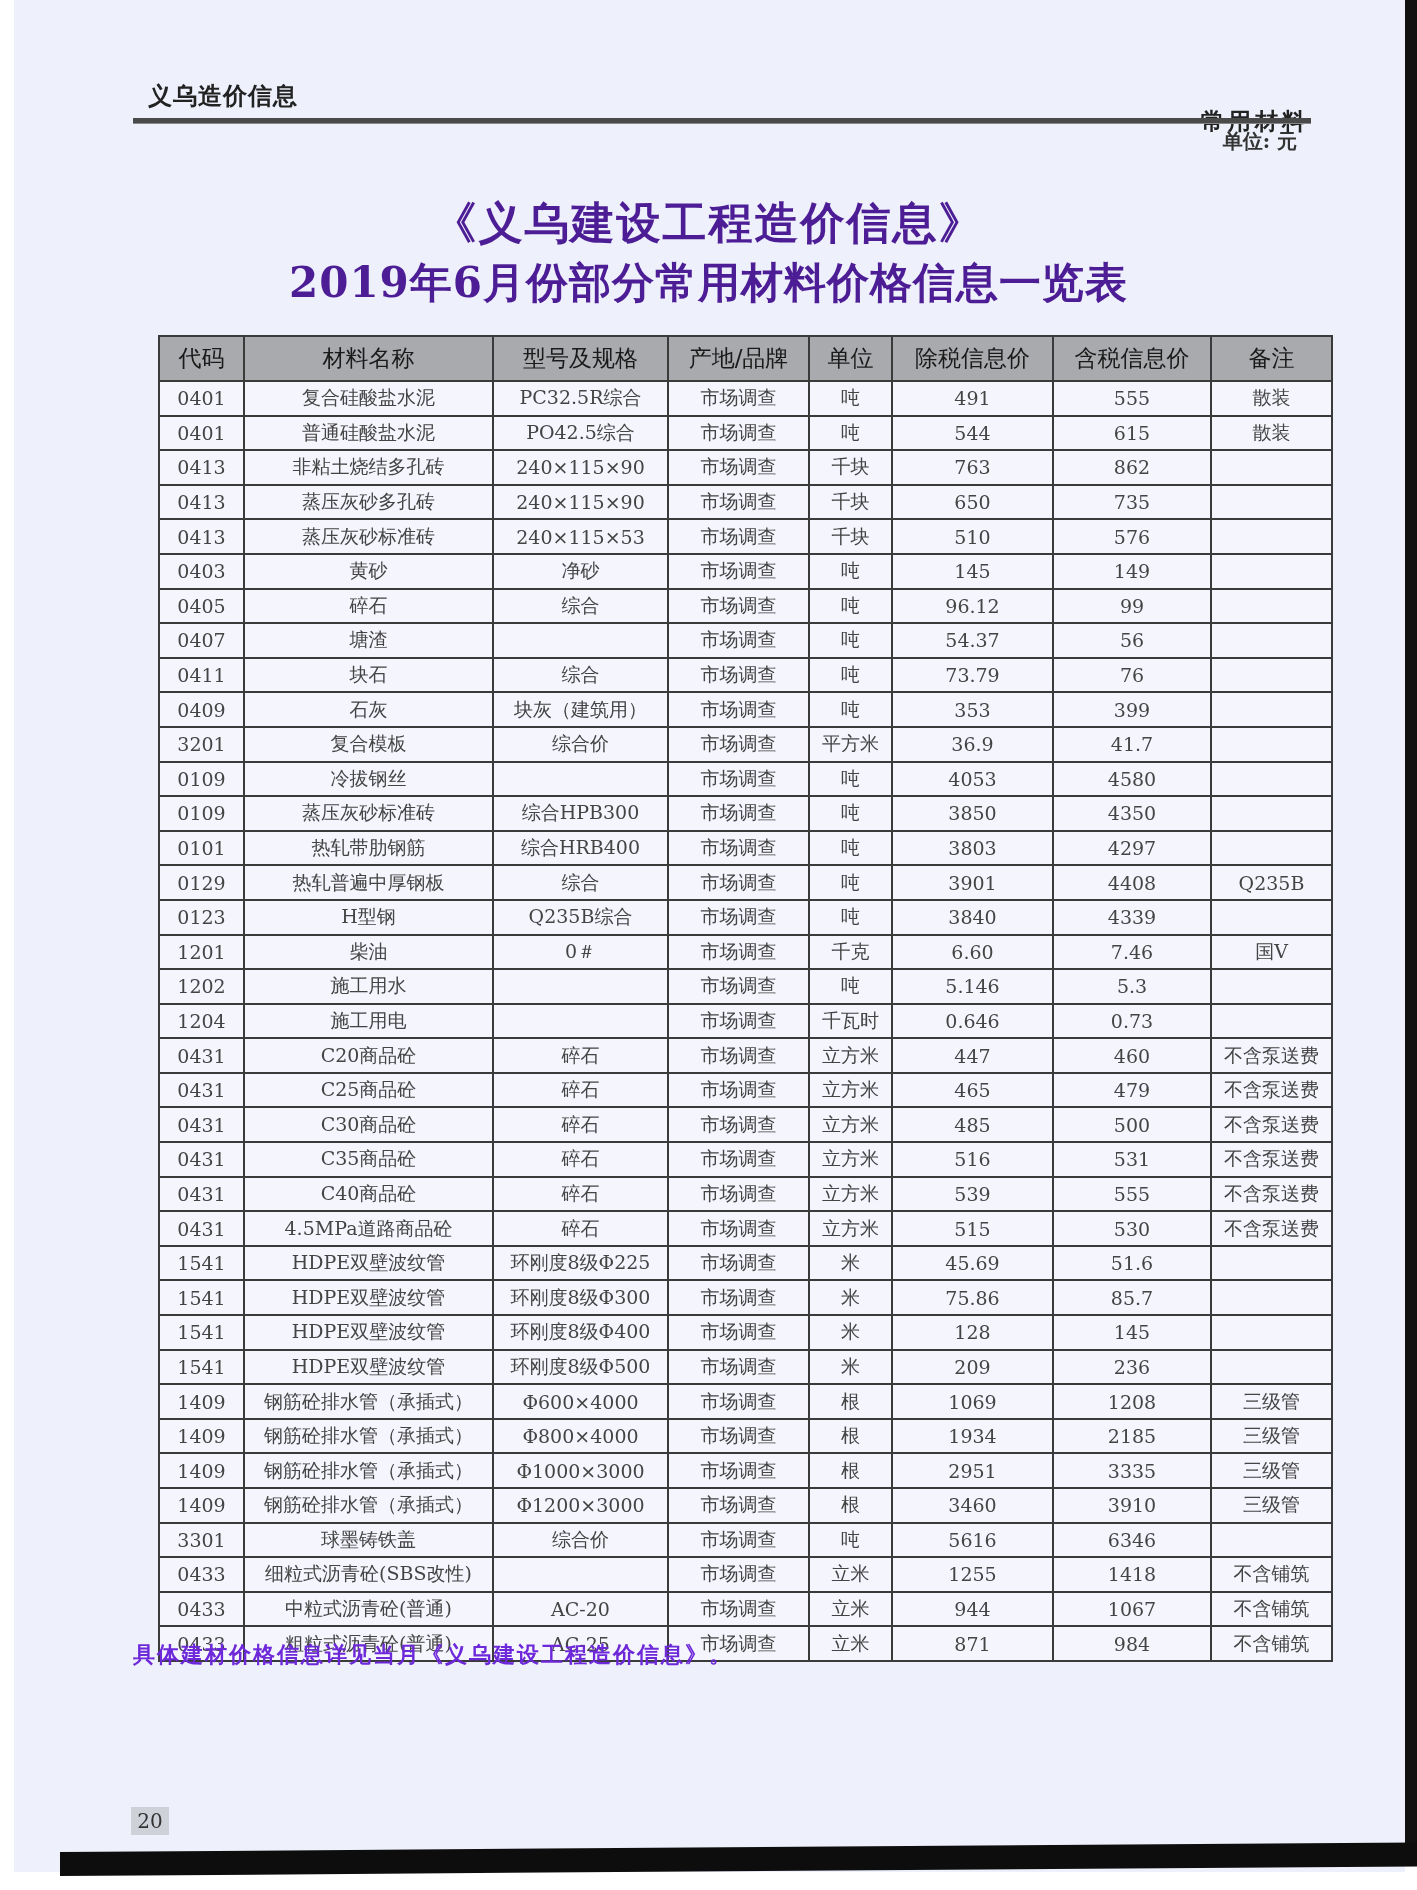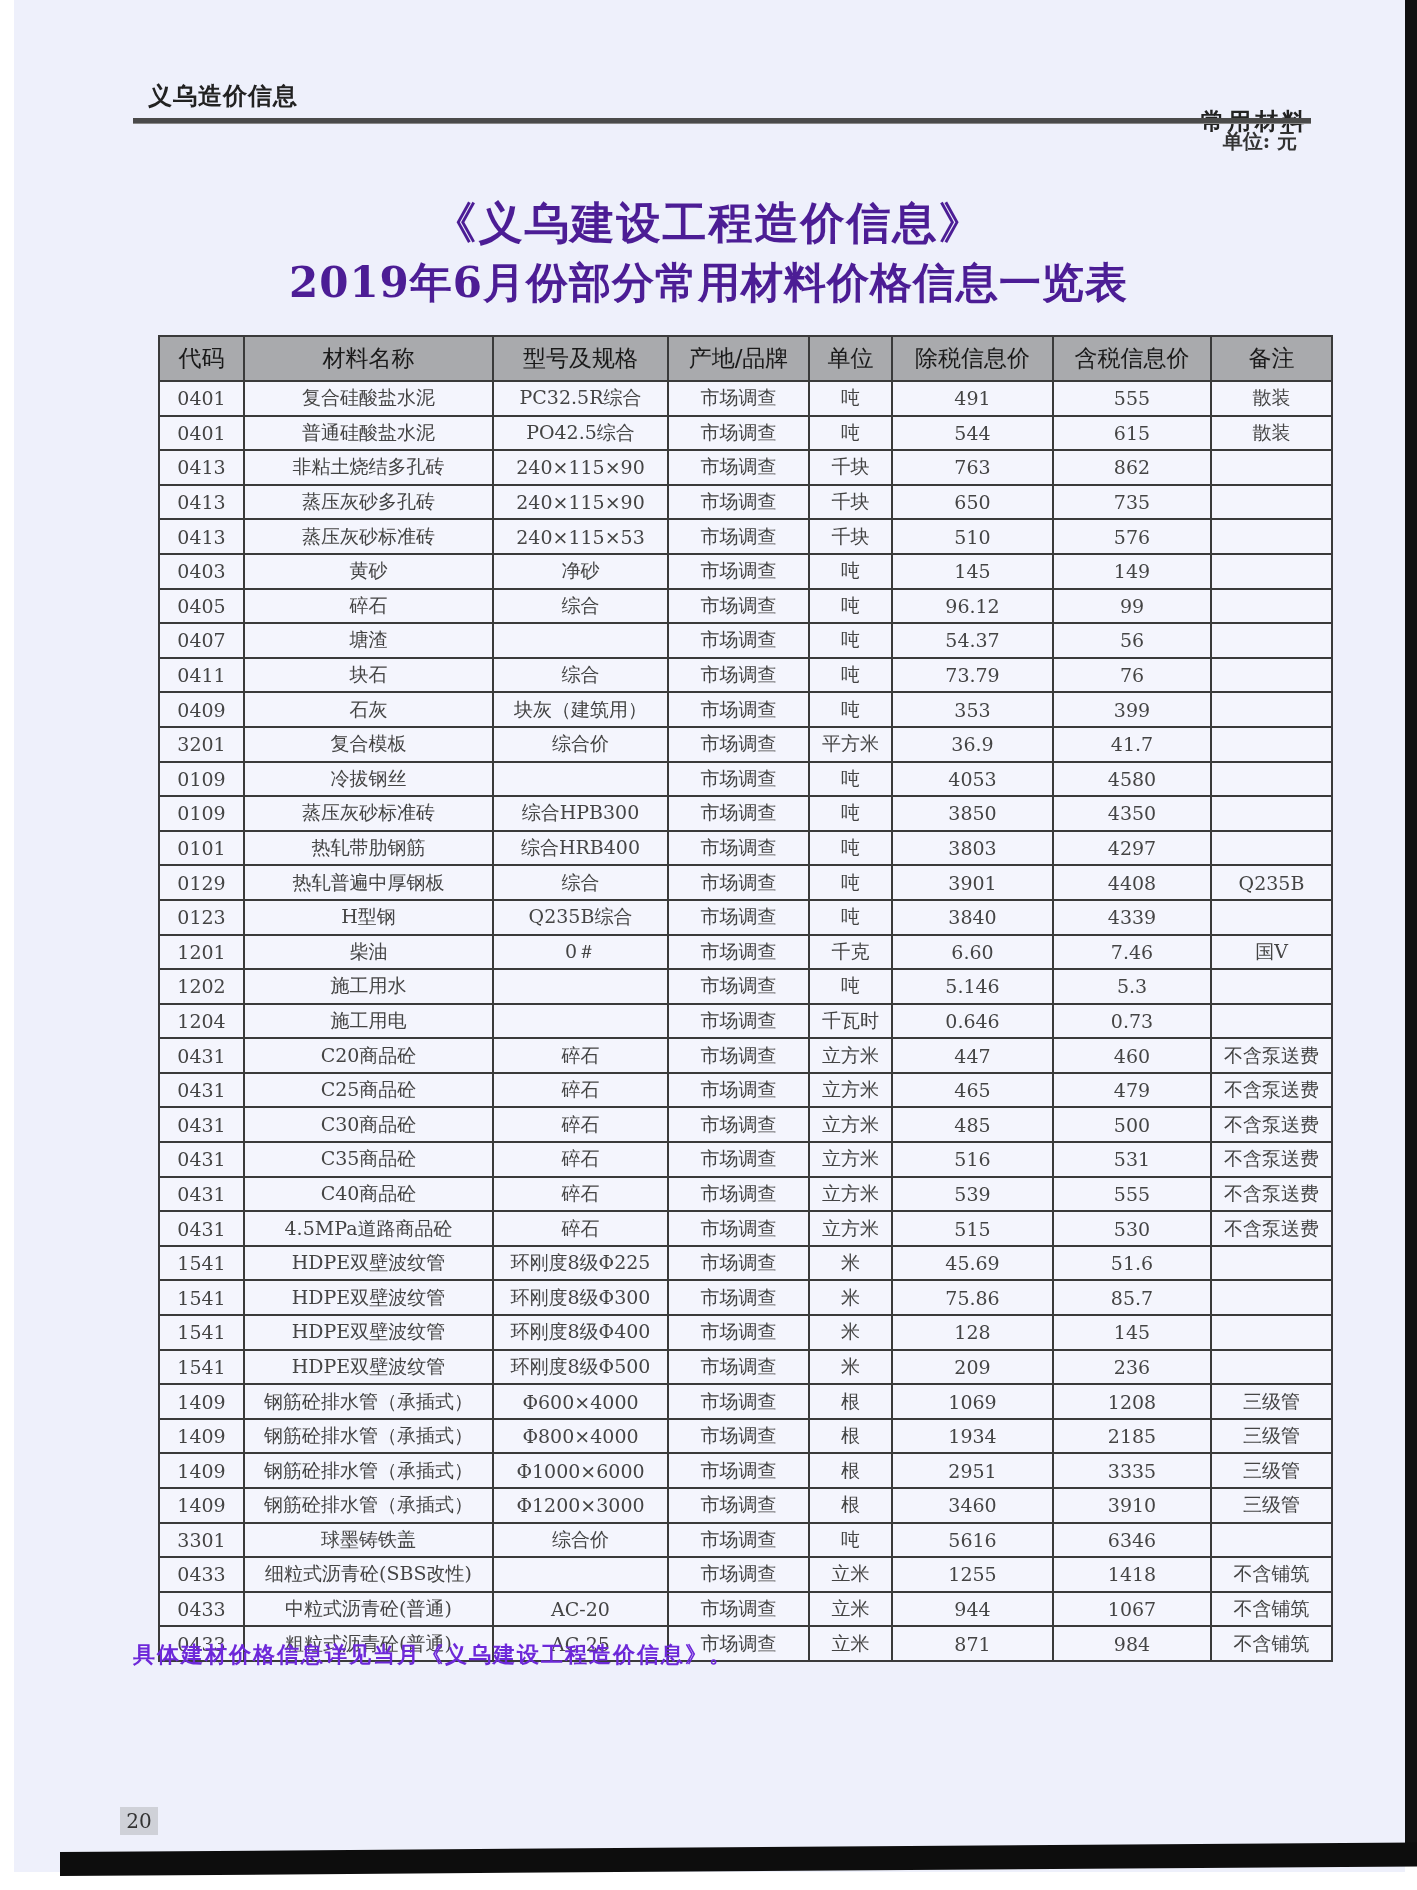--- a/index.html
+++ b/index.html
@@ -61,21 +61,21 @@
     height:32.6px; font-size:19px; color:#444; background:#f4f5fd;
   }
   td.c-name, td.c-spec { font-size:19px; }
   td.c-remark { font-size:19px; }
   .footnote {
     position:absolute; left:133px; top:1640px;
     font-family:"DejaVu Sans","Liberation Sans",sans-serif; font-weight:bold;
     font-size:22px; color:#6d28d9; letter-spacing:2px;
   }
   .page-num {
-    position:absolute; left:120px; top:1807px; width:38px; height:28px;
+    position:absolute; left:131px; top:1807px; width:38px; height:28px;
     background:#cfd1d8; color:#333; font-size:20px; text-align:center; line-height:28px;
   }
 </style>
 </head>
 <body>
 
 <div class="page"></div>
 <div class="right-edge"></div>
 <div class="bottom-band"></div>
 
@@ -417,21 +417,21 @@
         <td class="c-spec">Φ800×4000</td>
         <td class="c-origin">市场调查</td>
         <td class="c-unit">根</td>
         <td class="c-pretax">1934</td>
         <td class="c-taxincl">2185</td>
         <td class="c-remark">三级管</td>
       </tr>
       <tr>
         <td class="c-code">1409</td>
         <td class="c-name">钢筋砼排水管（承插式）</td>
-        <td class="c-spec">Φ1000×6000</td>
+        <td class="c-spec">Φ1000×3000</td>
         <td class="c-origin">市场调查</td>
         <td class="c-unit">根</td>
         <td class="c-pretax">2951</td>
         <td class="c-taxincl">3335</td>
         <td class="c-remark">三级管</td>
       </tr>
       <tr>
         <td class="c-code">1409</td>
         <td class="c-name">钢筋砼排水管（承插式）</td>
         <td class="c-spec">Φ1200×3000</td>

